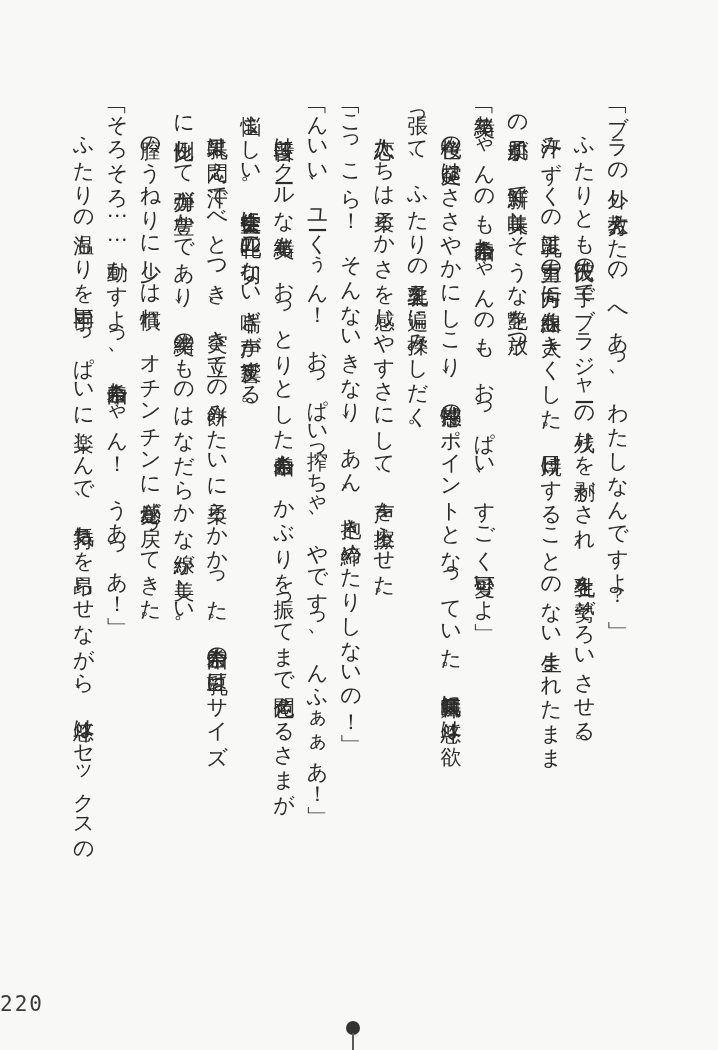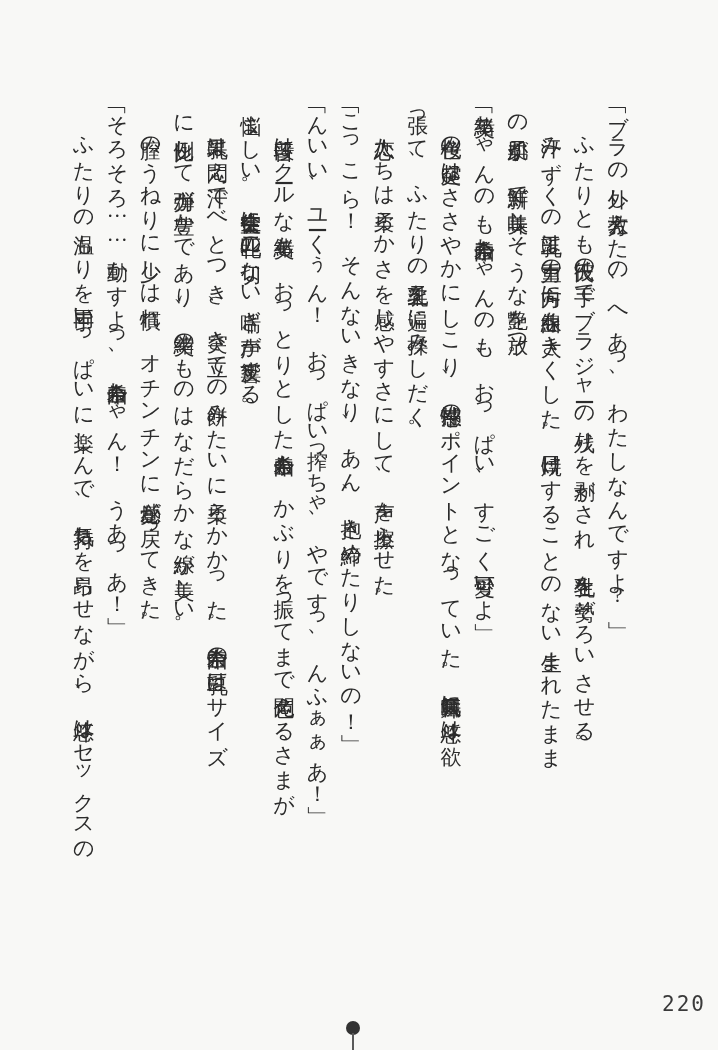--- a/index.html
+++ b/index.html
@@ -41,21 +41,21 @@
   }
   .text-line.indented {
     padding-top: 21.9px;  
   }
   
   .page-number {
     position: absolute;
     top: 992px;
     left: 0;
     width: 706px;          
-    text-align: right;
+    text-align: left;
     font-family: "DejaVu Sans Mono", monospace;
     font-size: 21px;
     letter-spacing: 2px;
     color: #3a3a3a;
   }
   .marker-dot {
     position: absolute;
     top: 1021px;
     left: 346px;
     width: 14px;

